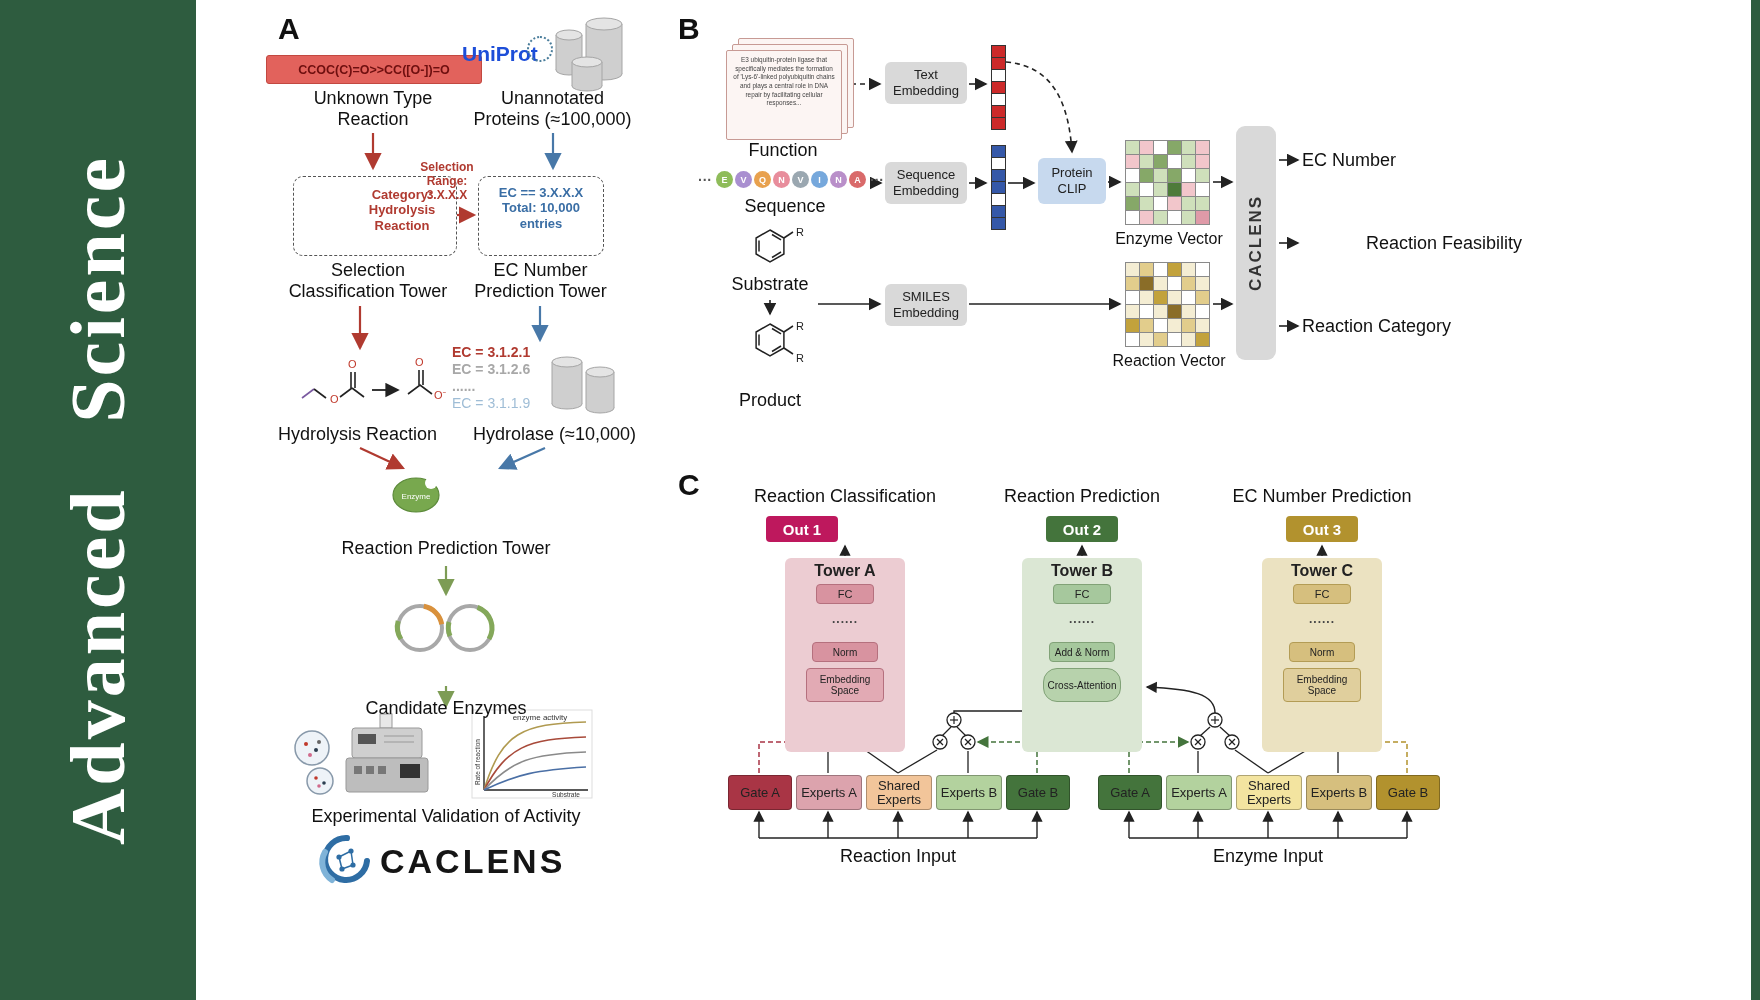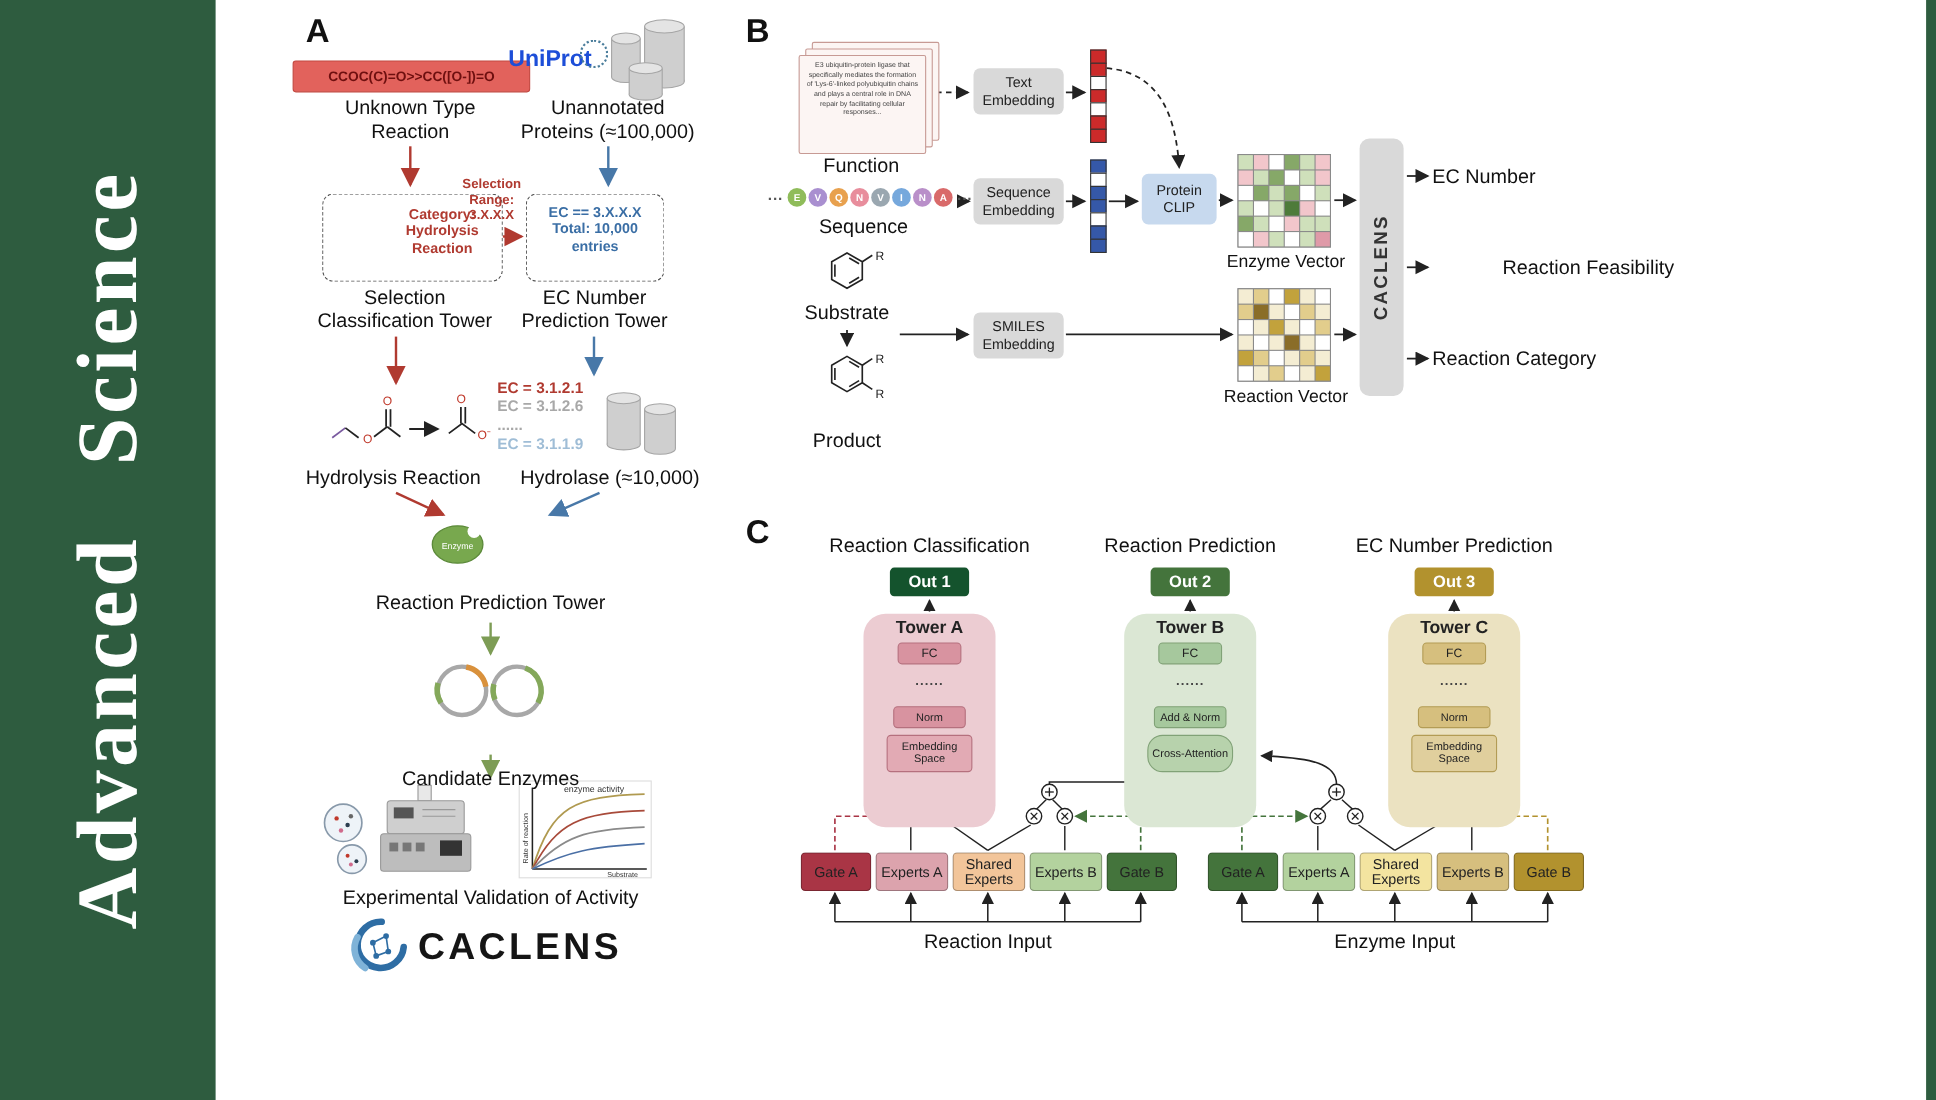--- a/index.html
+++ b/index.html
@@ -19,21 +19,21 @@
   .vec{position:absolute;display:flex;flex-direction:column;}
   .vec .cell{width:13px;height:11px;border:1px solid #333;margin-top:-1px;}
   .grid{position:absolute;display:grid;grid-template-columns:repeat(6,13px);grid-auto-rows:13px;gap:1px;background:#8a8a8a;border:1px solid #8a8a8a;}
   .seq-row{position:absolute;display:flex;align-items:center;gap:2px;}
   .seq-dots{font-size:14px;font-weight:bold;color:#555;margin:0 2px;}
   .seq-circle{width:17px;height:17px;border-radius:50%;color:#fff;font-size:9px;font-weight:bold;display:flex;align-items:center;justify-content:center;flex:0 0 auto;}
   .clip-box{position:absolute;background:#c7d9ee;border-radius:6px;display:flex;align-items:center;justify-content:center;text-align:center;font-size:13px;color:#222;line-height:1.2;}
   .caclens-box{position:absolute;background:#d9d9d9;border-radius:9px;display:flex;align-items:center;justify-content:center;}
   .caclens-box span{transform:rotate(-90deg);white-space:nowrap;font-size:17px;font-weight:bold;letter-spacing:2px;color:#333;}
   .outbox{position:absolute;width:72px;height:26px;border-radius:4px;color:#fff;font-weight:bold;font-size:15px;display:flex;align-items:center;justify-content:center;}
-  .tower{position:absolute;width:120px;height:194px;border-radius:20px;}
+  .tower{position:absolute;width:120px;height:194px;border-radius:6px;}
   .tower-title{text-align:center;font-weight:bold;font-size:16px;margin-top:4px;color:#222;}
   .tbox{position:absolute;left:50%;transform:translateX(-50%);border-radius:4px;display:flex;align-items:center;justify-content:center;text-align:center;color:#222;line-height:1.1;border:1px solid;}
   .dots{position:absolute;left:0;right:0;text-align:center;font-weight:bold;letter-spacing:1px;font-size:12px;color:#444;}
   .ebox{position:absolute;height:33px;border-radius:4px;font-size:13px;display:flex;align-items:center;justify-content:center;text-align:center;line-height:1.05;color:#222;border:1px solid rgba(0,0,0,.28);}
   .card{position:absolute;background:#fcf5f3;border:1px solid #c79a94;border-radius:2px;}
   .func-text{font-size:6.4px;color:#444;padding:5px 6px;line-height:1.35;text-align:center;}
   .uniprot{position:absolute;font-size:21px;font-weight:bold;color:#1d4ed8;}
   .dotted-ring{position:absolute;border:2px dotted #4a7d9b;border-radius:50%;}
   .ec-list{position:absolute;font-size:14px;line-height:17px;text-align:left;}
   .logo-text{position:absolute;font-size:34px;font-weight:bold;letter-spacing:3px;color:#151515;}
@@ -369,21 +369,21 @@
   </div>
 
   <div class="lbl" style="left:283px;top:260px;width:170px;">Selection Classification Tower</div>
   <div class="lbl" style="left:453px;top:260px;width:175px;">EC Number Prediction Tower</div>
 
   <div class="lbl" style="left:270px;top:424px;width:175px;">Hydrolysis Reaction</div>
   <div class="ec-list" style="left:452px;top:344px;width:100px;">
       <div style="color: rgb(176, 58, 48); font-weight: bold;">EC = 3.1.2.1</div>
       <div style="color: rgb(168, 168, 168); font-weight: bold;">EC = 3.1.2.6</div>
       <div style="color: rgb(168, 168, 168); font-weight: bold;">......</div>
-      <div style="color: rgb(159, 189, 214); font-weight: bold;">EC = 3.1.1.9</div>
+      <div style="color: rgb(159, 189, 214); font-weight: normal;">EC = 3.1.1.9</div>
     </div>
   <div class="lbl" style="left:462px;top:424px;width:185px;">Hydrolase (≈10,000)</div>
 
   <div class="lbl" style="left:336px;top:538px;width:220px;">Reaction Prediction Tower</div>
 
   <div class="lbl" style="left:346px;top:658px;width:200px;margin-top:40px;">Candidate Enzymes</div>
   <div class="lbl" style="left:296px;top:806px;width:300px;">Experimental Validation of Activity</div>
   <div class="logo-text" style="left:380px;top:842px;">CACLENS</div>
 
   <div class="panel-letter" style="left:678px;top:12px;">B</div>
@@ -526,21 +526,21 @@
   <div class="lbl" style="left:1302px;top:150px;width:220px;text-align:left;">EC Number</div>
   <div class="lbl" style="left:1302px;top:233px;width:220px;text-align:right;">Reaction Feasibility</div>
   <div class="lbl" style="left:1302px;top:316px;width:220px;text-align:left;">Reaction Category</div>
 
   <div class="panel-letter" style="left:678px;top:468px;">C</div>
 
   <div class="lbl" style="left:735px;top:486px;width:220px;">Reaction Classification</div>
   <div class="lbl" style="left:972px;top:486px;width:220px;">Reaction Prediction</div>
   <div class="lbl" style="left:1212px;top:486px;width:220px;">EC Number Prediction</div>
 
-  <div class="outbox" style="left:809px;top:516px;background:#14532d;">Out 1</div>
+  <div class="outbox" style="left:766px;top:516px;background:#be185d;">Out 1</div>
   <div class="outbox" style="left:1046px;top:516px;background:#44743c;">Out 2</div>
   <div class="outbox" style="left:1286px;top:516px;background:#b2922e;">Out 3</div>
 
   <div class="tower" style="left:785px;top:558px;background:#ecccd2;">
     <div class="tower-title">Tower A</div>
     <div class="tbox" style="top:26px;width:56px;height:18px;font-size:11px;background:#d893a0;border-color:#b5707e;">FC</div>
     <div class="dots" style="top:54px;">......</div>
     <div class="tbox" style="top:84px;width:64px;height:18px;font-size:10px;background:#d893a0;border-color:#b5707e;">Norm</div>
     <div class="tbox" style="top:110px;width:76px;height:32px;font-size:10px;background:#e2aab4;border-color:#b5707e;">Embedding Space</div>
   </div>

